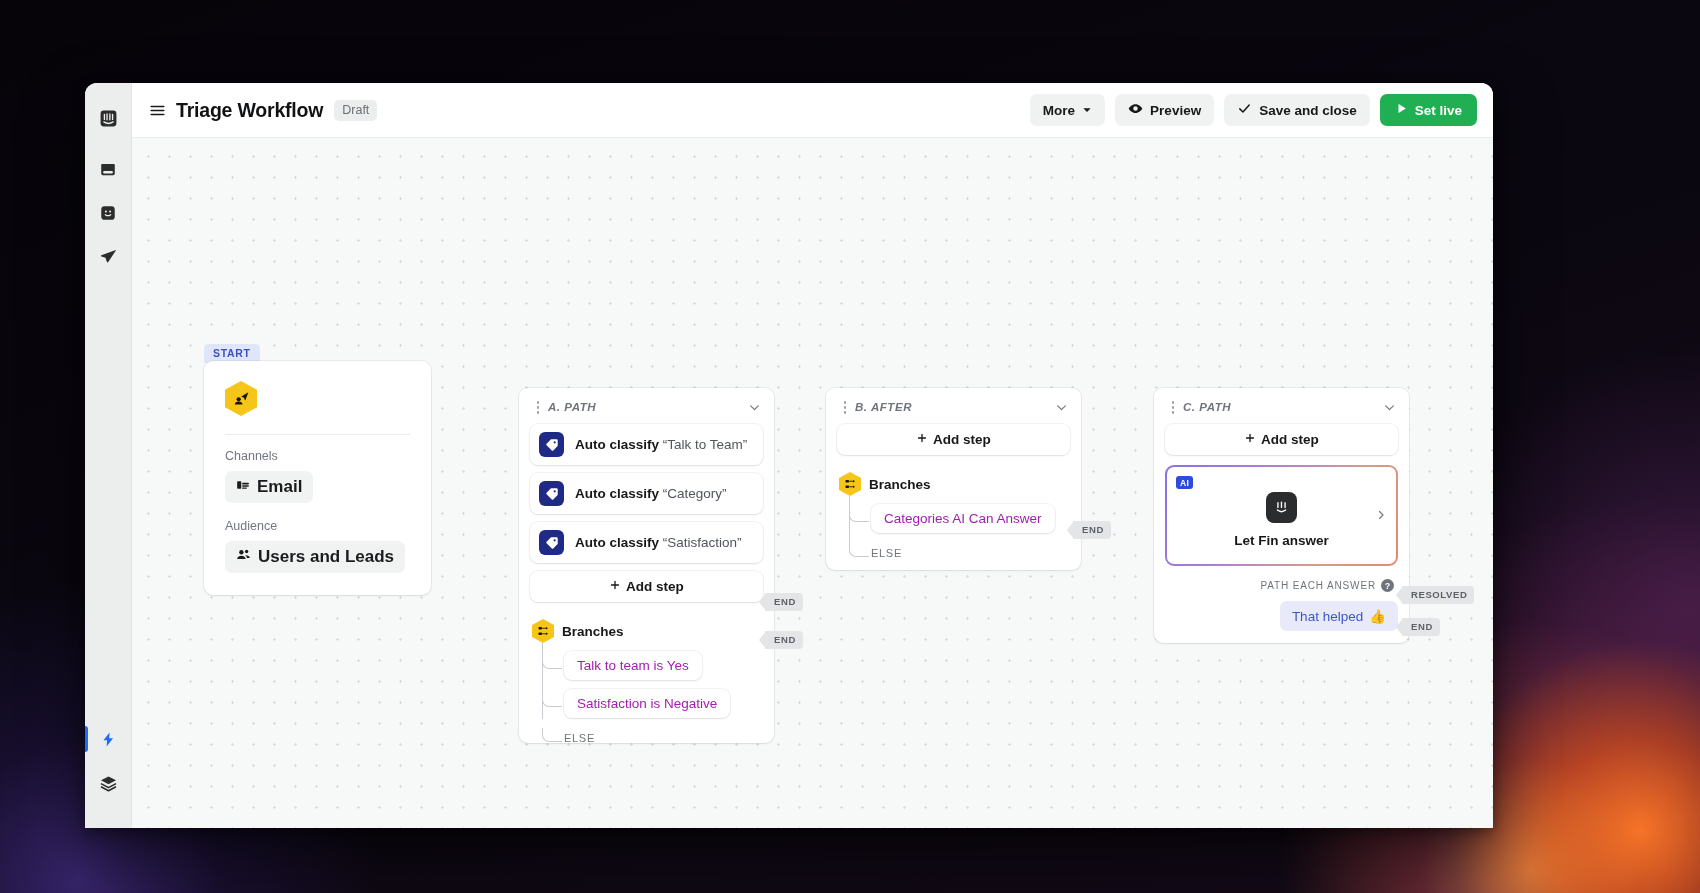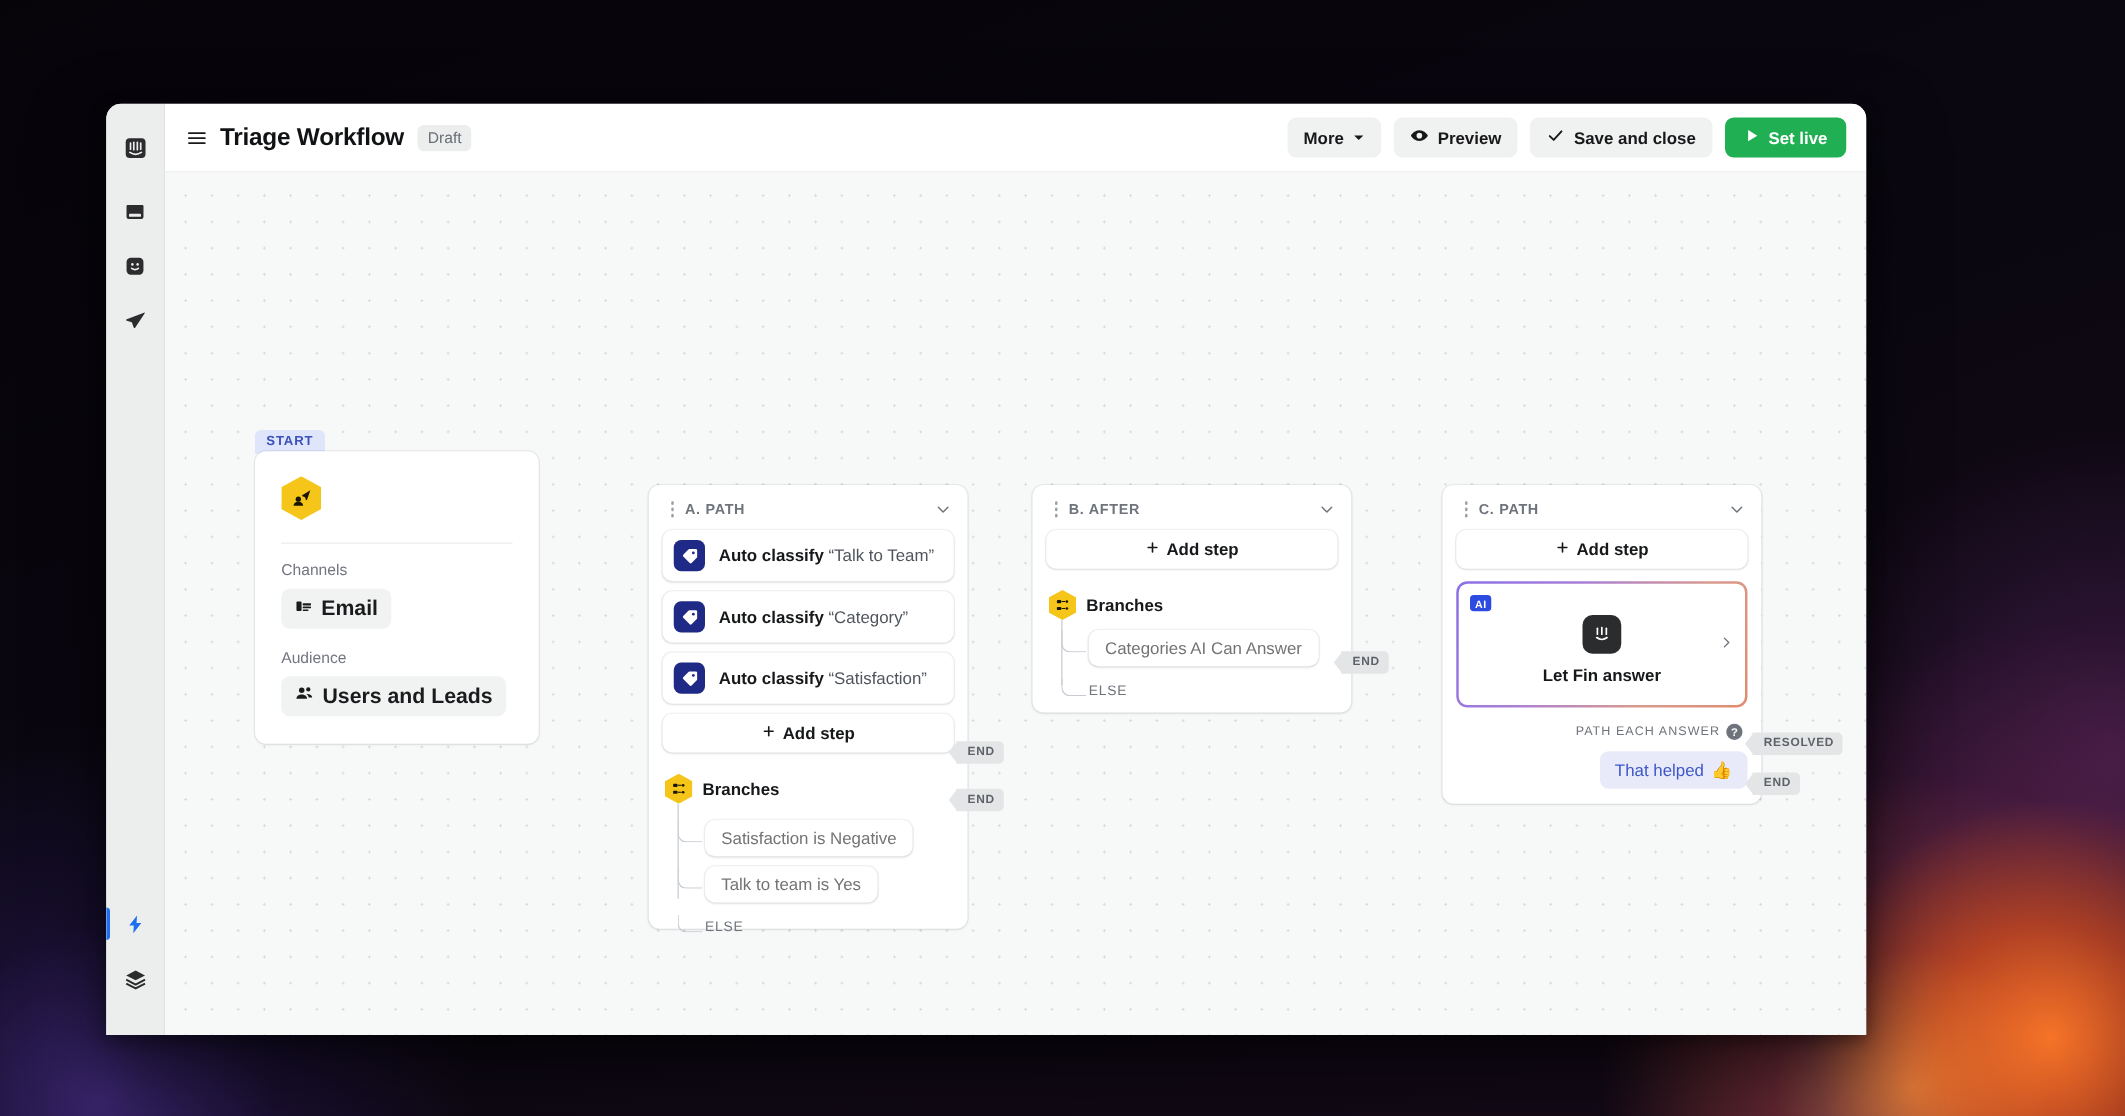--- a/index.html
+++ b/index.html
@@ -153,22 +153,23 @@
     background: #f1f2f2; color: #1a1b1d;
     border-radius: 7px; padding: 6px 11px;
     font-size: 17px; font-weight: 700;
     cursor: pointer;
   }
   .field-label.second { margin-top: 16px; }
 
   
   .path-card { padding: 10px 11px 12px; }
   .path-head {
-    display: flex; align-items: flex-end;
+    display: flex; align-items: flex-start;
     padding: 3px 2px 10px;
+    font-style: italic;
   }
   .dots-v {
     width: 12px; display: flex; flex-direction: column; align-items: center; gap: 2.4px;
     cursor: grab;
   }
   .dots-v i { width: 2.6px; height: 2.6px; border-radius: 50%; background: #9aa0a8; display: block; }
   .path-label {
     font-size: 11.5px; font-weight: 700; color: #6f747c;
     letter-spacing: .55px; margin-left: 4px;
   }
@@ -225,21 +226,21 @@
   .branch-elbow {
     position: absolute; left: 0; top: 0; width: 20px; height: 18px;
     border-left: 1.3px solid #c8ccd2;
     border-bottom: 1.3px solid #c8ccd2;
     border-bottom-left-radius: 7px;
   }
   .branch-pill {
     display: inline-block;
     background: #fff; border-radius: 8px;
     box-shadow: 0 1px 2px rgba(16,24,40,.09), 0 0 0 1px rgba(16,24,40,.05);
-    padding: 7px 13px; font-size: 13.5px; color: #737373;
+    padding: 7px 13px; font-size: 13.5px; color: #a21caf;
     white-space: nowrap; cursor: pointer;
   }
   .else-row { position: relative; padding-left: 22px; }
   .else-label {
     font-size: 11px; color: #6f747c; letter-spacing: .7px; font-weight: 400;
   }
 
   
   .end-tag {
     position: absolute;
@@ -546,28 +547,28 @@
                 <circle cx="19" cy="17.5" r="2.1"></circle>
                 <path d="M10.5 6.5h6M10.5 17.5h6" stroke="#1a1500" stroke-width="1.7"></path>
               </svg>
           </span>
           <span class="branches-label">Branches</span>
         </div>
 
         <div class="branch-tree" style="height:88px;">
           <div class="branch-spine" style="top:0; height:76px;"></div>
 
+          <div class="branch-item" style="margin-top:4px;">
+            <span class="branch-elbow"></span>
+            <span class="branch-pill">Talk to team is Yes</span>
+          </div>
+
           <div class="branch-item" style="margin-top:9px;">
             <span class="branch-elbow"></span>
             <span class="branch-pill">Satisfaction is Negative</span>
-          </div>
-
-          <div class="branch-item" style="margin-top:4px;">
-            <span class="branch-elbow"></span>
-            <span class="branch-pill">Talk to team is Yes</span>
           </div>
 
           <div class="else-row" style="margin-top:10px;">
             <span class="branch-elbow" style="height:14px;"></span>
             <span class="else-label">ELSE</span>
           </div>
         </div>
       </div>
 
       <div class="end-tag" style="left:633px; top:455px;">END</div>

